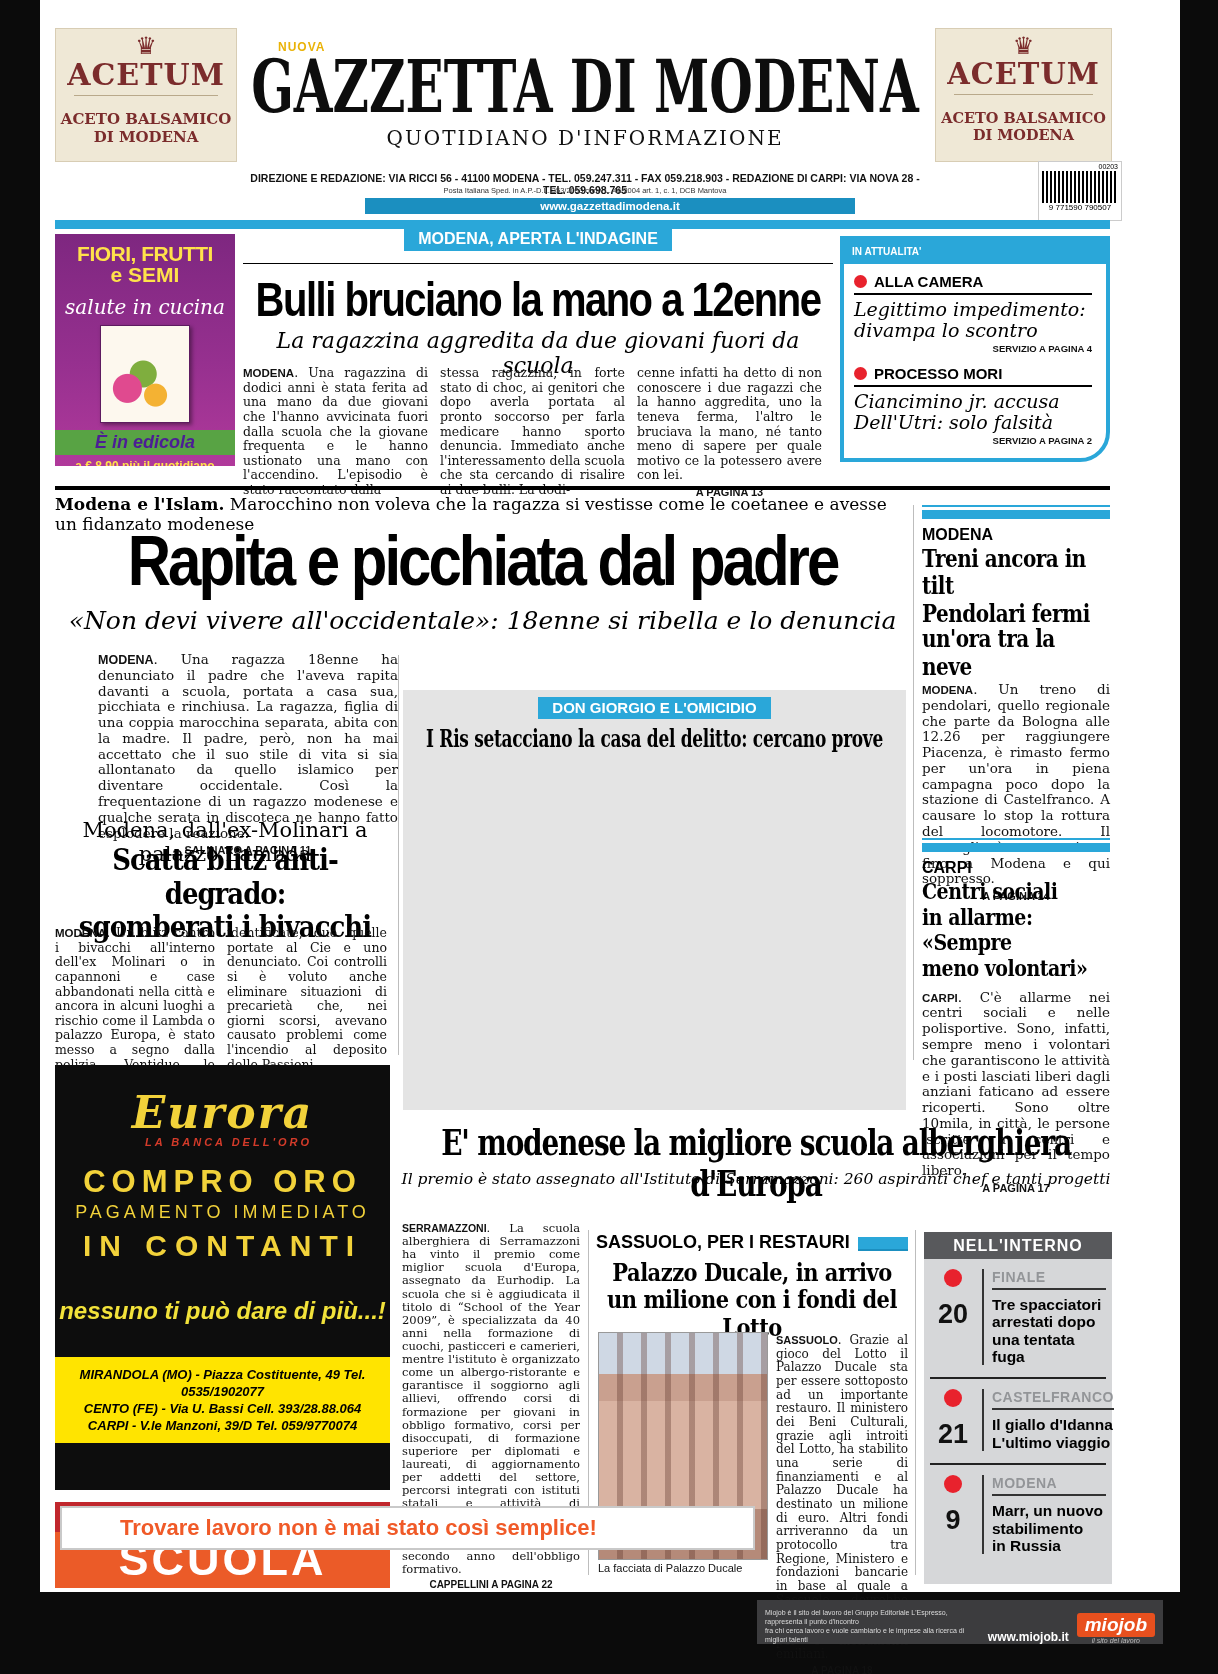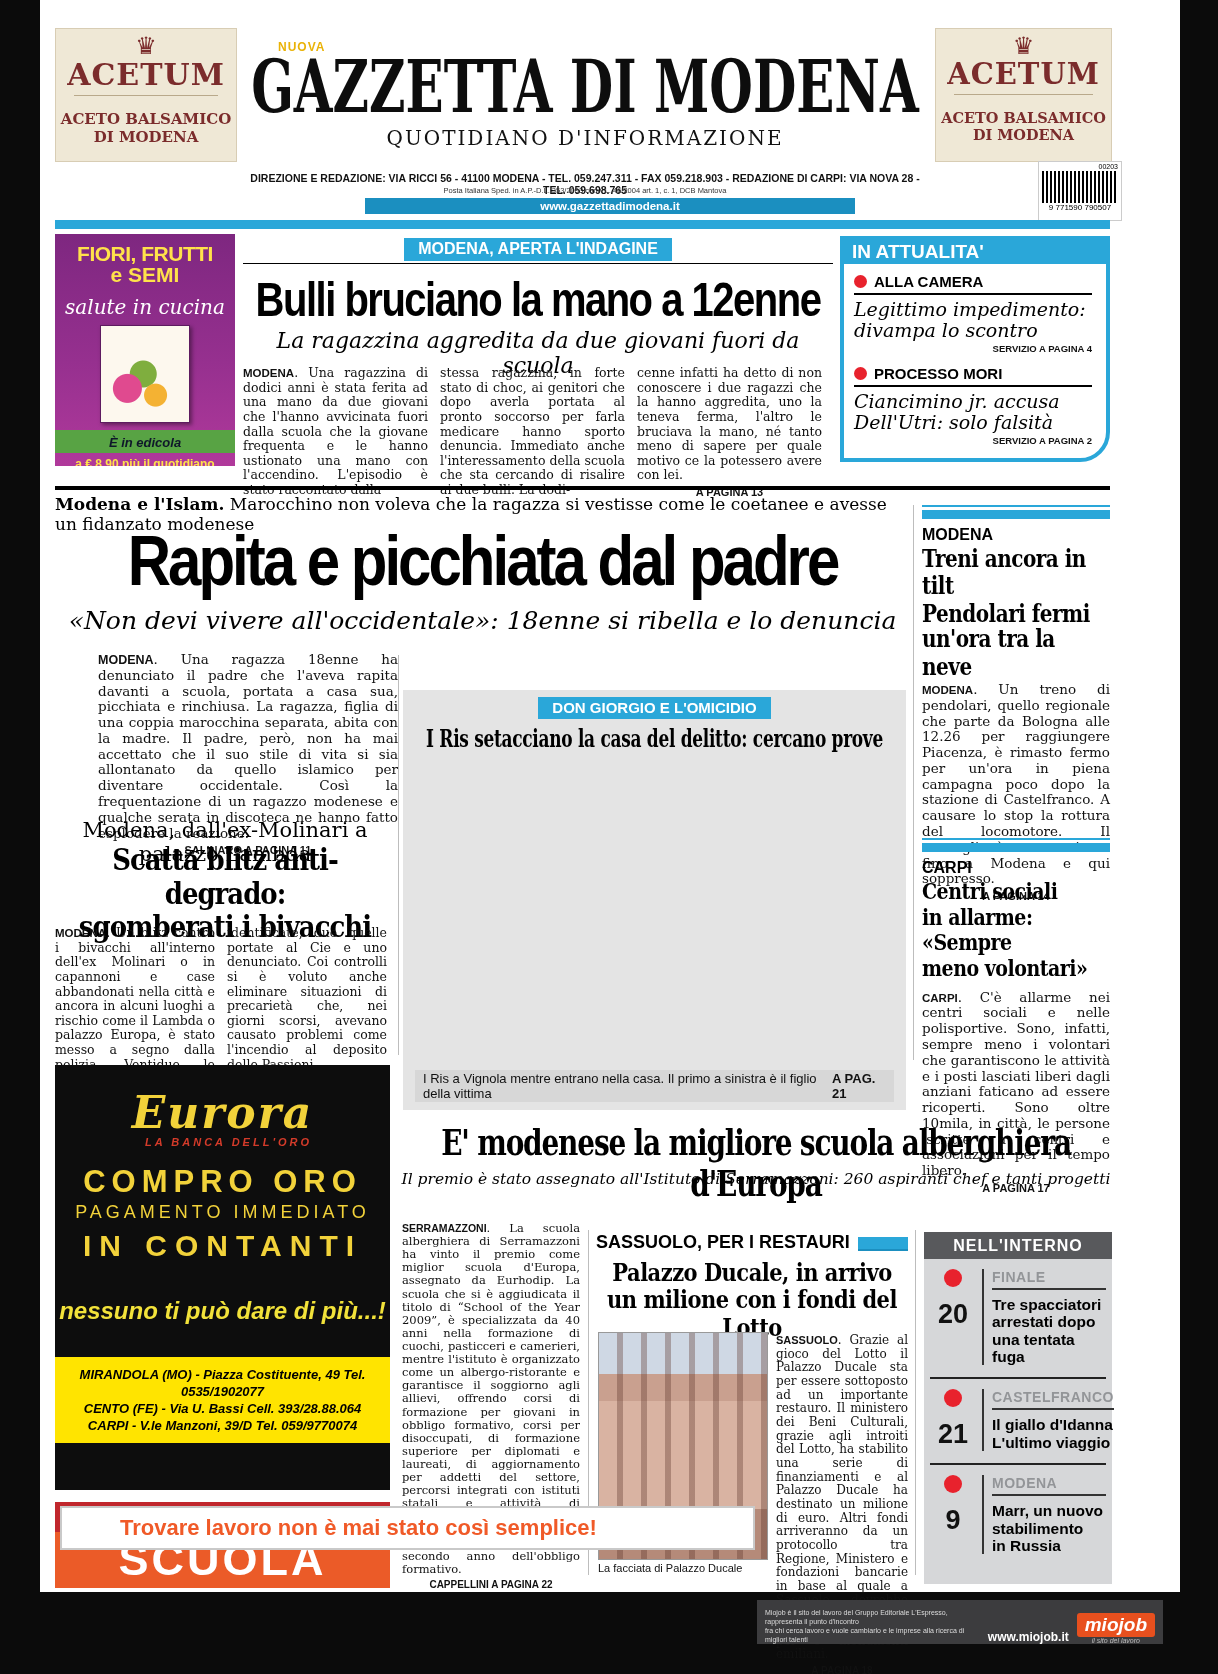--- a/index.html
+++ b/index.html
@@ -74,41 +74,41 @@
   <div class="abs cyanbg sans b c" style="left:365px;top:198px;width:490px;height:16px;font-size:11.5px;line-height:16px;background:#1b8fc0;">www.gazzettadimodena.it</div>
   <div class="abs" style="left:55px;top:220px;width:1055px;height:9px;background:#2aa7d9;"></div>
 
   <div class="abs" style="left:55px;top:234px;width:180px;height:232px;background:linear-gradient(180deg,#7e2780 0%,#96308f 55%,#b0399b 100%);text-align:center;overflow:hidden;">
     <div class="sans b" style="color:#ffe24a;font-size:21px;margin-top:8px;letter-spacing:-0.5px;">FIORI, FRUTTI</div>
     <div class="sans b" style="color:#ffe24a;font-size:21px;line-height:18px;">e SEMI</div>
     <div class="serif i" style="color:#fff;font-size:20px;margin-top:11px;">salute in cucina</div>
     <div style="margin:6px auto 0;width:88px;height:96px;background:#fdf8ee;border:1px solid #5e1b60;box-shadow:2px 2px 4px rgba(0,0,0,.4);
                 background-image:radial-gradient(circle at 30% 65%,#e04a8f 0 14px,transparent 15px),radial-gradient(circle at 62% 72%,#f4b233 0 11px,transparent 12px),radial-gradient(circle at 48% 50%,#7fae3e 0 13px,transparent 14px);"></div>
     <div style="margin-top:7px;background:#58a344;padding:2px 0;">
-      <span class="sans b i" style="color:#0f172a;font-size:13px;">È in edicola</span>
+      <span class="sans b i" style="color:#4c1d95;font-size:18px;">È in edicola</span>
     </div>
     <div class="sans b" style="color:#ffe24a;font-size:12px;margin-top:4px;">a € 8,90 più il quotidiano</div>
   </div>
 
-  <div class="abs c" style="left:243px;top:238px;width:590px;border-bottom:1px solid #000;padding-bottom:2px;">
+  <div class="abs c" style="left:243px;top:228px;width:590px;border-bottom:1px solid #000;padding-bottom:12px;">
     <span class="kickerchip" style="font-size:16px;">MODENA, APERTA L'INDAGINE</span>
   </div>
   <div class="abs sans b c" style="left:243px;top:272px;width:590px;font-size:40px;letter-spacing:-1.5px;transform:scaleY(1.22);transform-origin:center top;color:#000;">Bulli bruciano la mano a 12enne</div>
   <div class="abs serif i c" style="left:243px;top:328px;width:590px;font-size:22px;color:#000;">La ragazzina aggredita da due giovani fuori da scuola</div>
   <div class="abs bodytxt" style="left:243px;top:366px;width:185px;">
     <span class="lede">MODENA</span><span>. Una ragazzina di dodici anni è stata ferita ad una mano da due giovani che l'hanno avvicinata fuori dalla scuola che la giovane frequenta e le hanno ustionato una mano con l'accendino. L'episodio è stato raccontato dalla</span>
   </div>
   <div class="abs bodytxt" style="left:440px;top:366px;width:185px;">stessa ragazzina, in forte stato di choc, ai genitori che dopo averla portata al pronto soccorso per farla medicare hanno sporto denuncia. Immediato anche l'interessamento della scuola che sta cercando di risalire ai due bulli. La dodi-</div>
   <div class="abs bodytxt" style="left:637px;top:366px;width:185px;">
     <span>cenne infatti ha detto di non conoscere i due ragazzi che la hanno aggredita, uno la teneva ferma, l'altro le bruciava la mano, né tanto meno di sapere per quale motivo ce la potessero avere con lei.</span>
     <div class="pageref">A PAGINA 13</div>
   </div>
 
   <div class="abs" style="left:840px;top:236px;width:270px;height:226px;border:4px solid #2aa7d9;border-radius:0 0 30px 0;background:#fff;box-sizing:border-box;">
-    <div class="cyanbg sans b" style="height:24px;line-height:24px;padding-left:8px;font-size:19px;">IN ATTUALITA'</div>
+    <div class="cyanbg sans b" style="height:24px;line-height:24px;padding-left:8px;font-size:10px;">IN ATTUALITA'</div>
     <div class="attitem">
       <div class="attlabelrow">
           <span class="dot"></span>
         <span class="attlabel">ALLA CAMERA</span>
         </div>
       <div class="atttext">Legittimo impedimento:
 divampa lo scontro</div>
       <div class="attref">SERVIZIO A PAGINA 4</div>
     </div>
     <div class="attitem">
@@ -151,24 +151,20 @@
     </div>
     <div class="serif b c" style="margin-top:6px;font-size:17px;letter-spacing:-0.3px;transform:scaleY(1.4);transform-origin:center top;color:#000;">I Ris setacciano la casa del delitto: cercano prove</div>
     <div style="position:absolute;left:12px;right:12px;top:76px;height:300px;
                 background:
                  radial-gradient(ellipse 40px 90px at 28% 55%,#2c3b55 0 45%,transparent 60%),
                  radial-gradient(ellipse 38px 85px at 45% 50%,#3c4c66 0 45%,transparent 60%),
                  radial-gradient(ellipse 42px 95px at 62% 55%,#22304a 0 45%,transparent 60%),
                  radial-gradient(ellipse 40px 90px at 78% 58%,#334súb?4 0 0%,transparent 0%),
                  radial-gradient(ellipse 44px 95px at 79% 56%,#31415c 0 45%,transparent 60%),
                  linear-gradient(105deg,#5d6b85 0%,#8a9ab0 28%,#cdd3dc 46%,#9aa7ba 60%,#5f6d88 82%,#49587a 100%);"></div>
-    <div style="position:absolute;left:12px;right:12px;bottom:8px;height:32px;background:#d7d7d7;display:flex;align-items:center;justify-content:space-between;padding:0 8px;">
-      <span class="sans" style="font-size:13px;color:#111;">I Ris a Vignola mentre entrano nella casa. Il primo a sinistra è il figlio della vittima</span>
-      <span class="sans b" style="font-size:13px;color:#111;">A PAG. 21</span>
-    </div>
   </div>
 
   <div class="abs vrule" style="left:913px;top:505px;height:555px;"></div>
   <div class="abs" style="left:922px;top:505px;width:188px;">
     <div class="secbar">
         <div class="thick"></div>
       </div>
     <div class="seclabel">MODENA</div>
     <div class="sechead" style="font-size:20px;">Treni ancora in tilt
 Pendolari fermi

